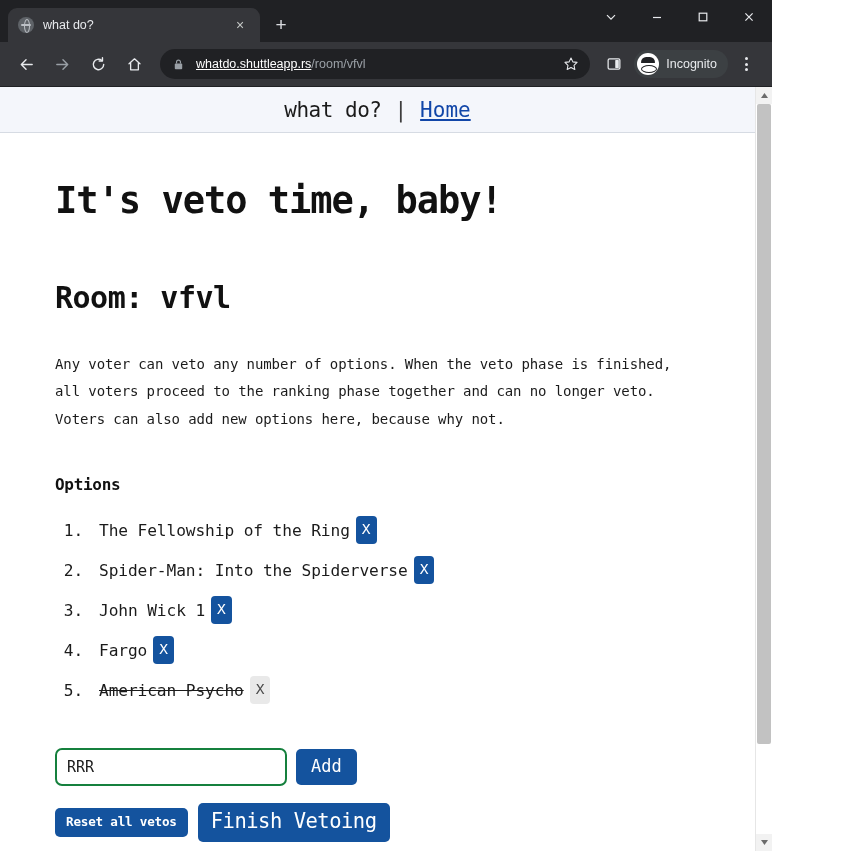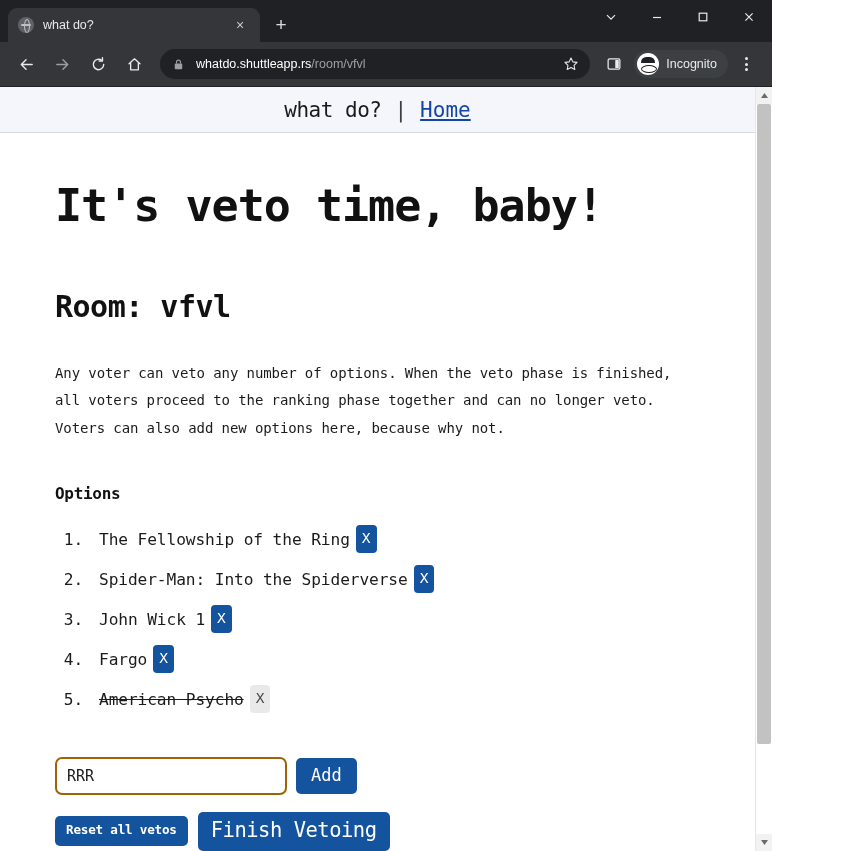--- a/index.html
+++ b/index.html
@@ -103,21 +103,21 @@
     display: flex; align-items: center;
     padding: 0 6px 0 12px;
     min-width: 0;
   }
   .lock { width: 14px; height: 14px; flex: none; margin-right: 10px; color: #9aa0a6; }
   .url {
     flex: 1; font-size: 12.5px; color: #9aa0a6;
     white-space: nowrap; overflow: hidden;
     min-width: 0;
   }
-  .url .host { color: #ffffff; }
+  .url .host { color: #ffffff; text-decoration: underline; }
   .star { width: 26px; height: 26px; flex: none; display: flex; align-items: center; justify-content: center; color: #e8eaed; }
 
   .incognito-pill {
     height: 28px; background: #3c4043;
     border-radius: 14px; display: flex; align-items: center;
     padding: 0 11px 0 3px; margin-left: 2px; flex: none;
   }
   .incog-icon {
     width: 22px; height: 22px; border-radius: 50%;
     background: #ffffff; margin-right: 7px; flex: none;
@@ -167,21 +167,21 @@
   .site-sep { color: #3d3d3d; }
   .site-link { color: #1146a8; text-decoration: underline; }
 
   .content {
     padding: 0 55px;
     font-family: "DejaVu Sans Mono", monospace;
     color: #1b1b1b;
   }
 
   h1.page-title {
-    font-size: 45px;
+    font-size: 37px;
     font-weight: 700;
     margin: 48px 0 0 0;
     letter-spacing: -1px;
     line-height: 1.1;
     color: #111111;
   }
 
   h2.room-title {
     font-size: 30px;
     font-weight: 700;
@@ -240,21 +240,21 @@
     color: #4b4b4b;
   }
 
   .addrow {
     display: flex; align-items: center;
     margin: 42px 0 0 0;
     gap: 9px;
   }
   .add-input {
     width: 232px; height: 38px;
-    border: 2px solid #a16207;
+    border: 2px solid #15803d;
     border-radius: 7px;
     background: #ffffff;
     font-family: "DejaVu Sans Mono", monospace;
     font-size: 15px;
     color: #1b1b1b;
     padding: 0 10px;
     outline: none;
   }
   .add-btn {
     background: #14539e; color: #ffffff;

